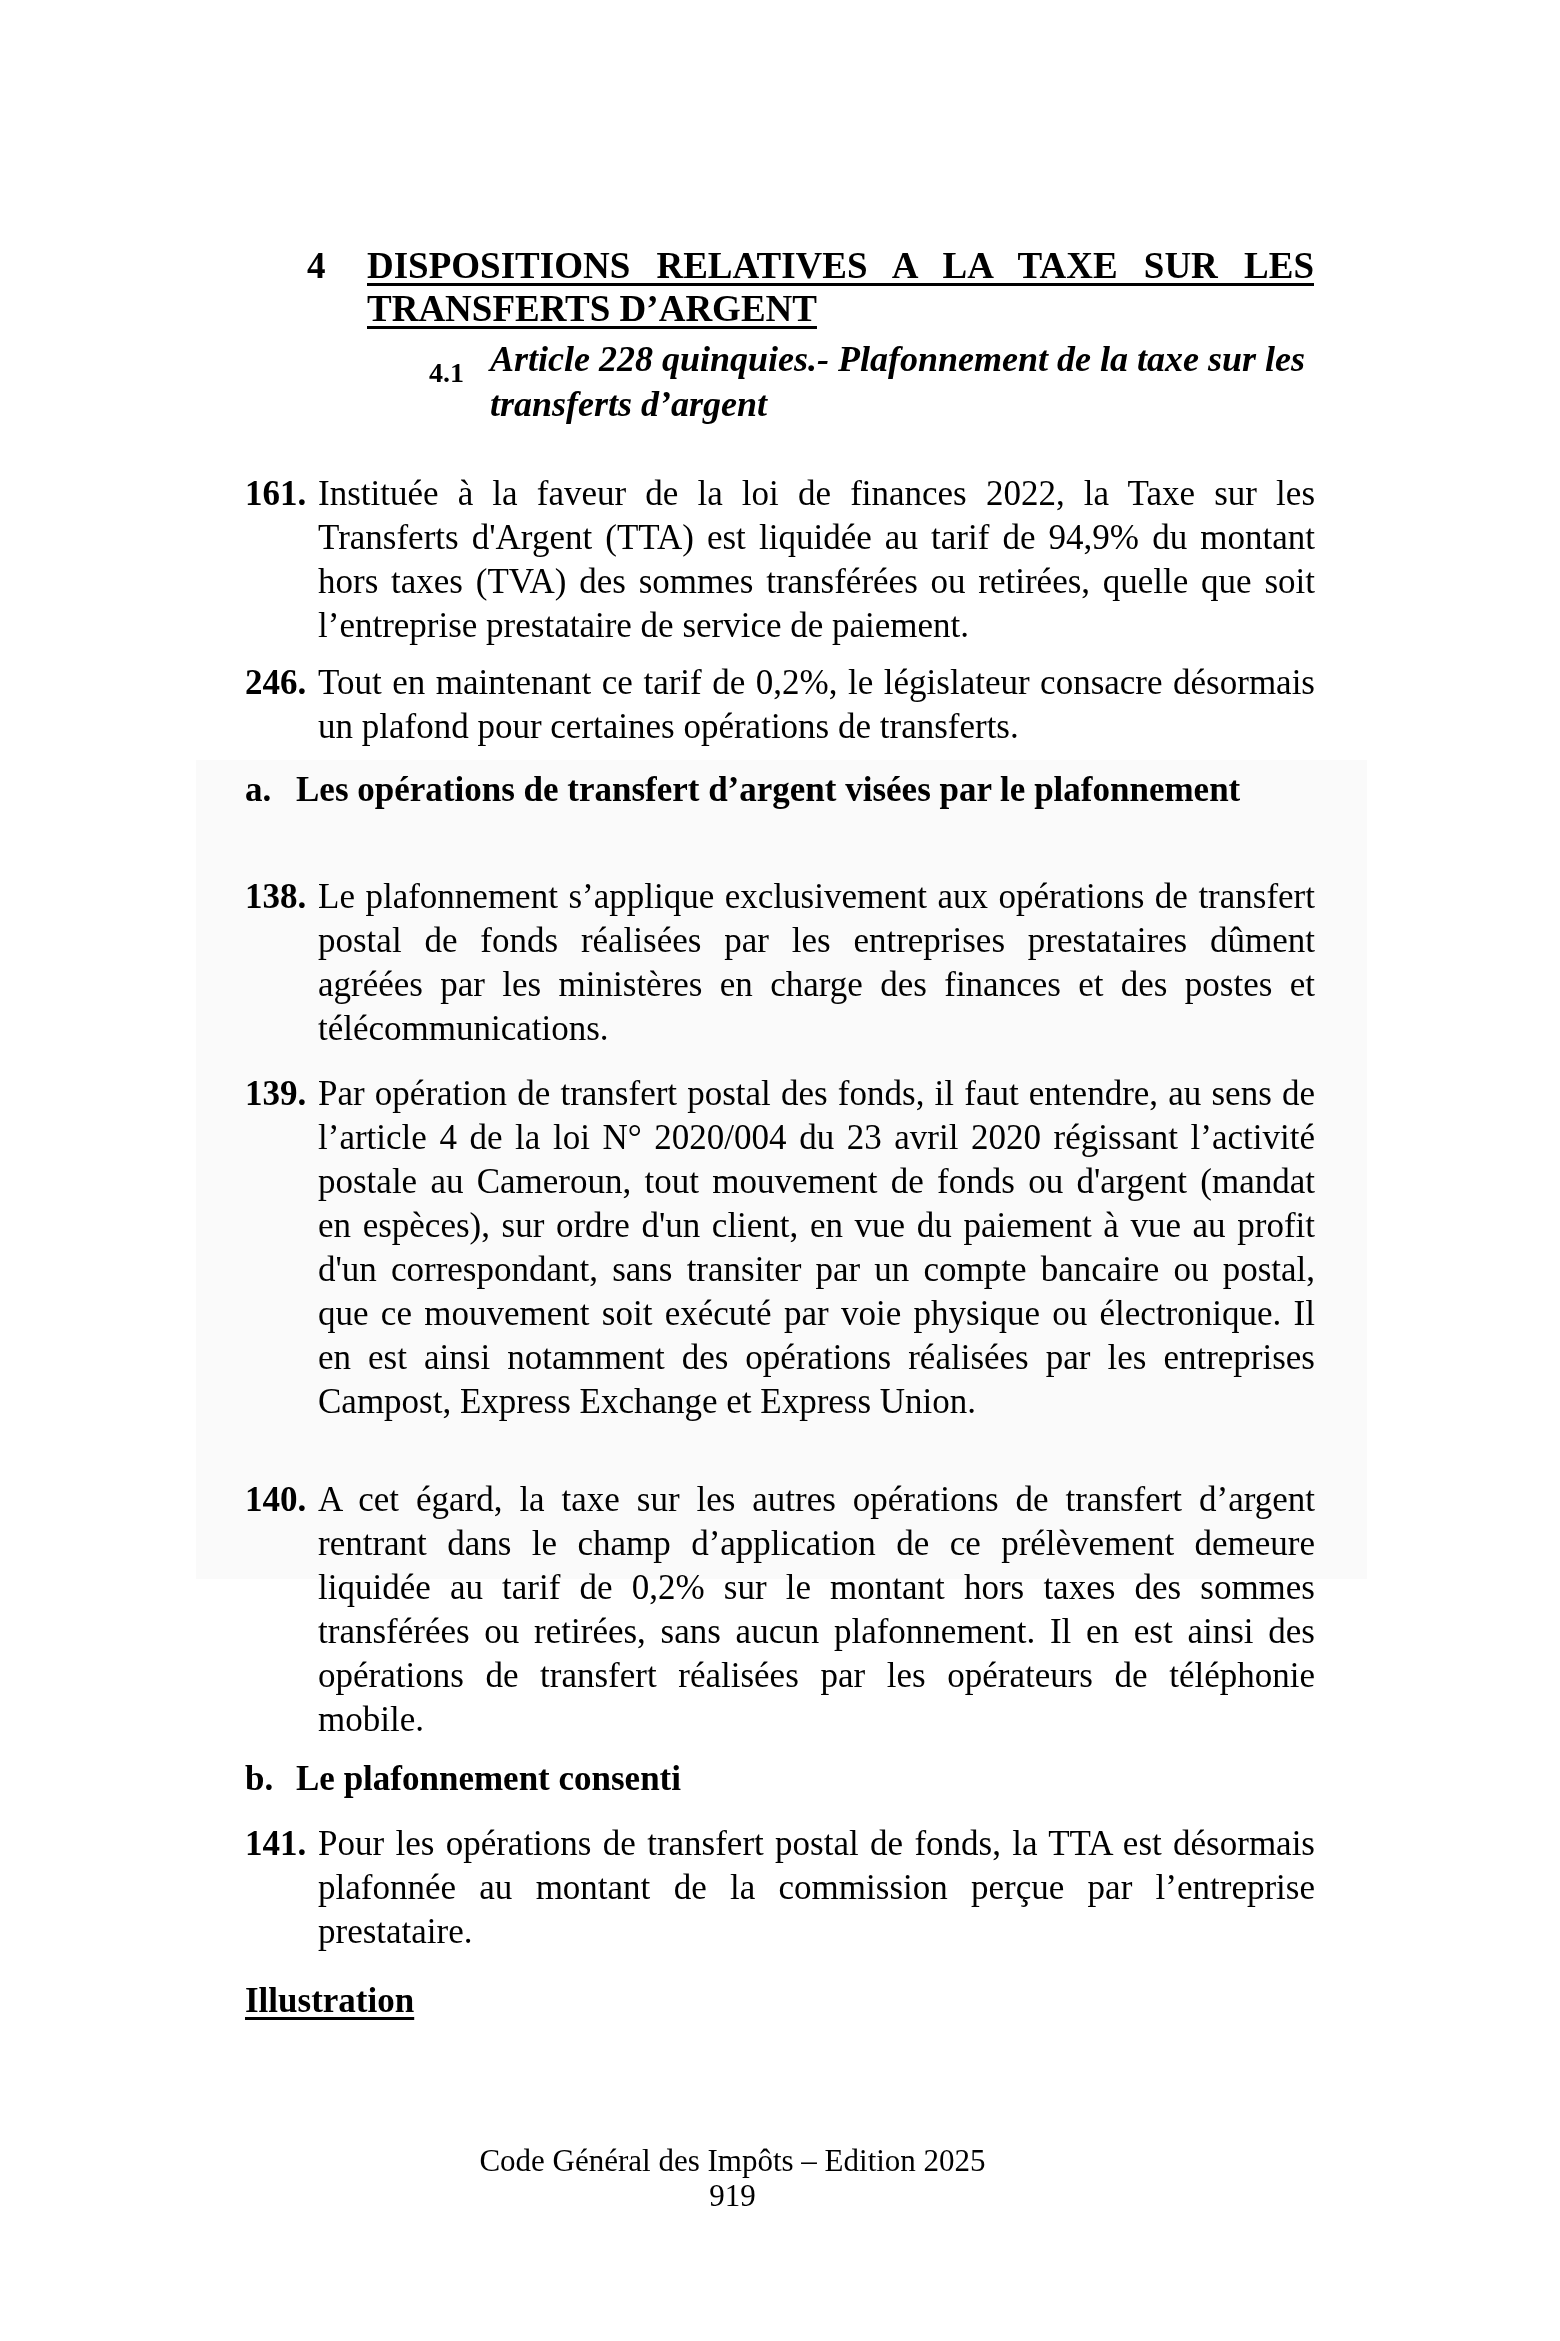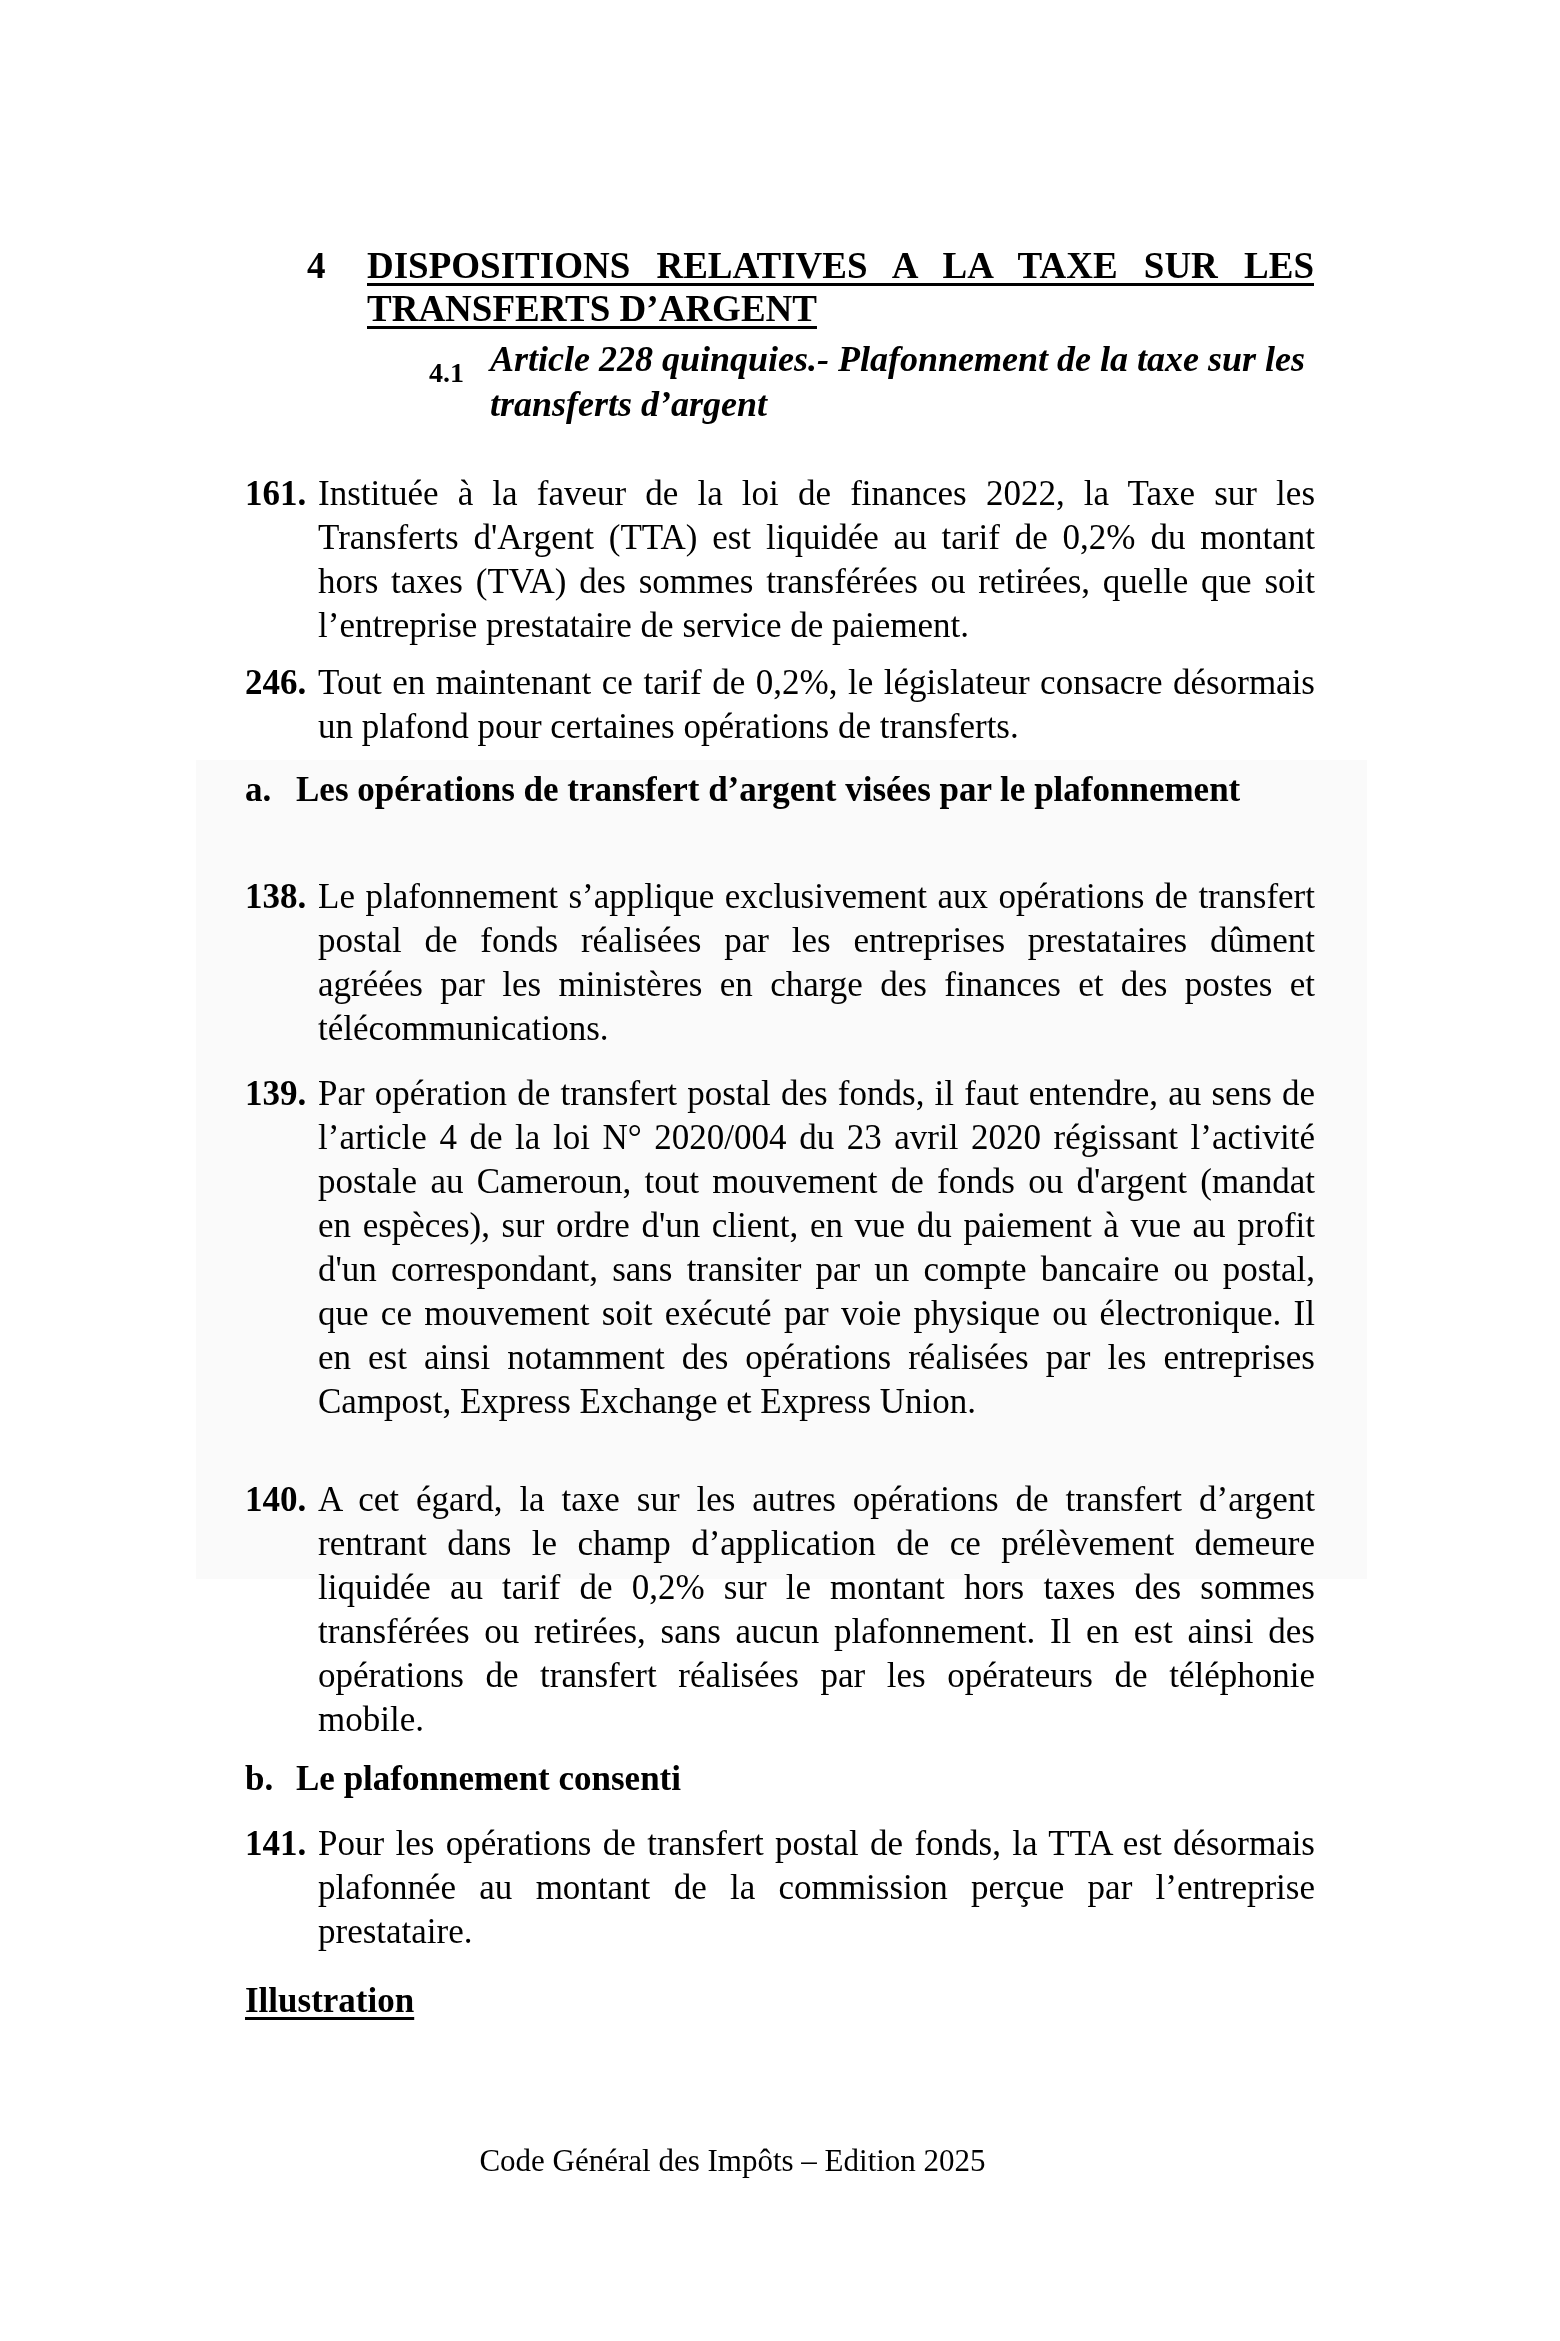--- a/index.html
+++ b/index.html
@@ -44,21 +44,21 @@
 <div class="page">
 
   <div class="abs h1-num">4</div>
   <div class="abs h1-text"><span>DISPOSITIONS RELATIVES A LA TAXE SUR LES TRANSFERTS D’ARGENT</span></div>
 
   <div class="abs h2-num">4.1</div>
   <div class="abs h2-text"><span class="art">Article 228 quinquies.</span><span>- Plafonnement de la taxe sur les transferts d’argent</span></div>
 
   <div class="abs para" style="top:472px;">
     <span class="num">161.</span>
-    <div class="body">Instituée à la faveur de la loi de finances 2022, la Taxe sur les Transferts d'Argent (TTA) est liquidée au tarif de 0,2% du montant hors taxes (TVA) des sommes transférées ou retirées, quelle que soit l’entreprise prestataire de service de paiement.</div>
+    <div class="body">Instituée à la faveur de la loi de finances 2022, la Taxe sur les Transferts d'Argent (TTA) est liquidée au tarif de 94,9% du montant hors taxes (TVA) des sommes transférées ou retirées, quelle que soit l’entreprise prestataire de service de paiement.</div>
   </div>
 
   <div class="abs para" style="top:661px;">
     <span class="num">246.</span>
     <div class="body">Tout en maintenant ce tarif de 0,2%, le législateur consacre désormais un plafond pour certaines opérations de transferts.</div>
   </div>
 
   <div class="abs sub" style="top:768px;">
     <span class="lbl">a.</span>
     <div class="body">Les opérations de transfert d’argent visées par le plafonnement</div>
@@ -86,15 +86,16 @@
 
   <div class="abs para" style="top:1822px;">
     <span class="num">141.</span>
     <div class="body">Pour les opérations de transfert postal de fonds, la TTA est désormais plafonnée au montant de la commission perçue par l’entreprise prestataire.</div>
   </div>
 
   <div class="abs illus">Illustration</div>
 
   <div class="abs footer">
     <div>Code Général des Impôts – Edition 2025</div>
+    <div>919</div>
   </div>
 </div>
 
 
 </body></html>

